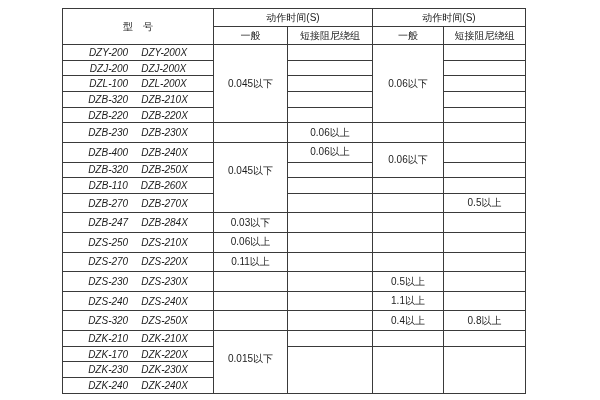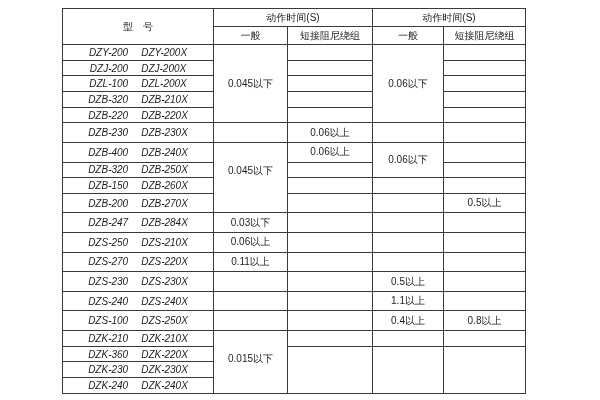--- a/index.html
+++ b/index.html
@@ -137,32 +137,32 @@
             <span>DZB-320</span>
             <span>DZB-250X</span>
           </div>
         </td>
       <td></td>
       <td></td>
     </tr>
     <tr>
       <td>
           <div class="model-pair">
-            <span>DZB-150</span>
+            <span>DZB-110</span>
             <span>DZB-260X</span>
           </div>
         </td>
       <td></td>
       <td></td>
       <td></td>
     </tr>
     <tr>
       <td>
           <div class="model-pair">
-            <span>DZB-200</span>
+            <span>DZB-270</span>
             <span>DZB-270X</span>
           </div>
         </td>
       <td></td>
       <td></td>
       <td>0.5以上</td>
     </tr>
     <tr>
       <td>
           <div class="model-pair">
@@ -219,21 +219,21 @@
           </div>
         </td>
       <td></td>
       <td></td>
       <td>1.1以上</td>
       <td></td>
     </tr>
     <tr>
       <td>
           <div class="model-pair">
-            <span>DZS-100</span>
+            <span>DZS-320</span>
             <span>DZS-250X</span>
           </div>
         </td>
       <td></td>
       <td></td>
       <td>0.4以上</td>
       <td>0.8以上</td>
     </tr>
     <tr>
       <td>
@@ -245,21 +245,21 @@
       <td rowspan="4" class="offset-top">
           <span class="val">0.015以下</span>
         </td>
       <td></td>
       <td></td>
       <td></td>
     </tr>
     <tr>
       <td>
           <div class="model-pair">
-            <span>DZK-360</span>
+            <span>DZK-170</span>
             <span>DZK-220X</span>
           </div>
         </td>
       <td rowspan="3"></td>
       <td rowspan="3"></td>
       <td rowspan="3"></td>
     </tr>
     <tr>
       <td>
           <div class="model-pair">

